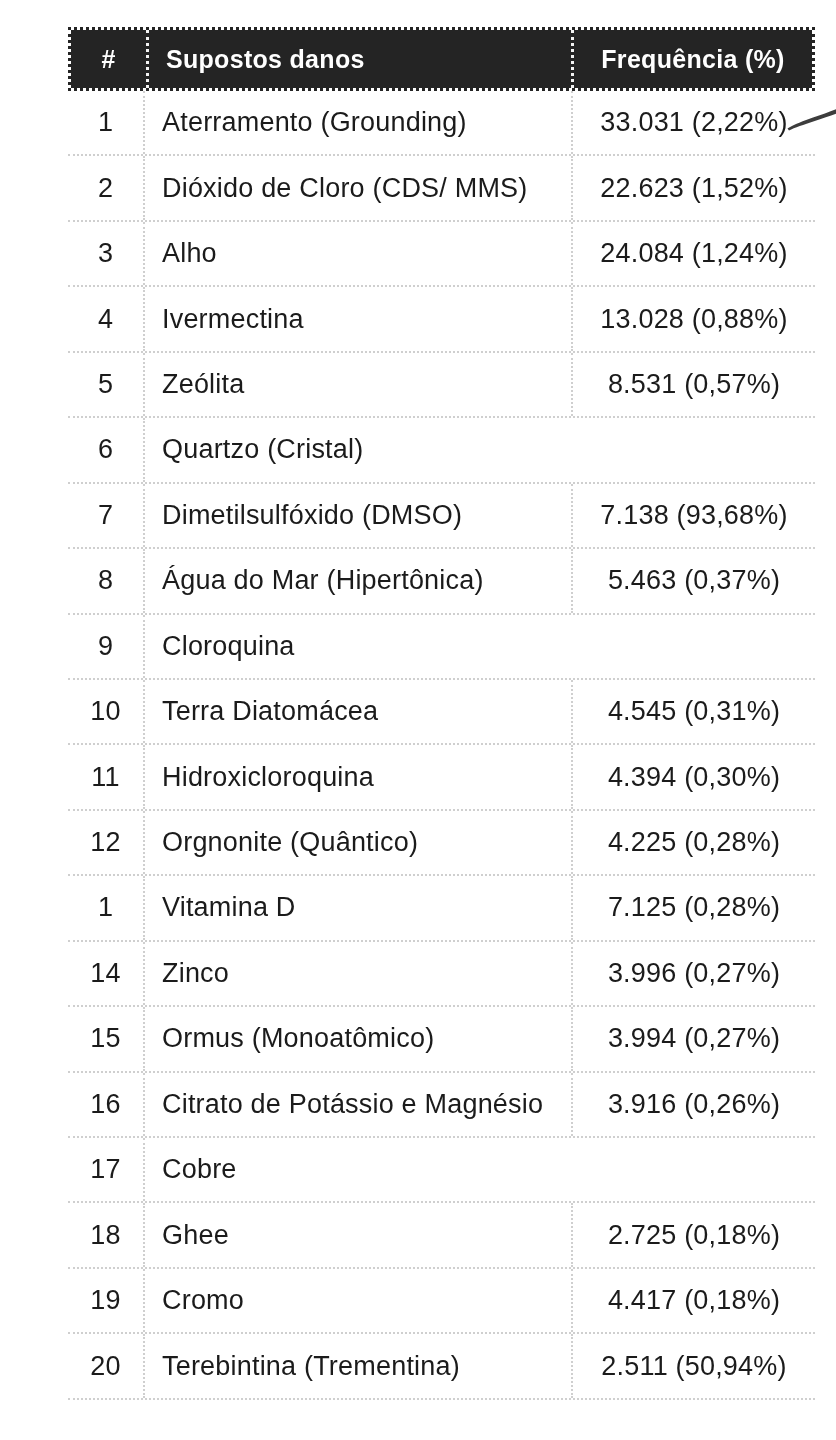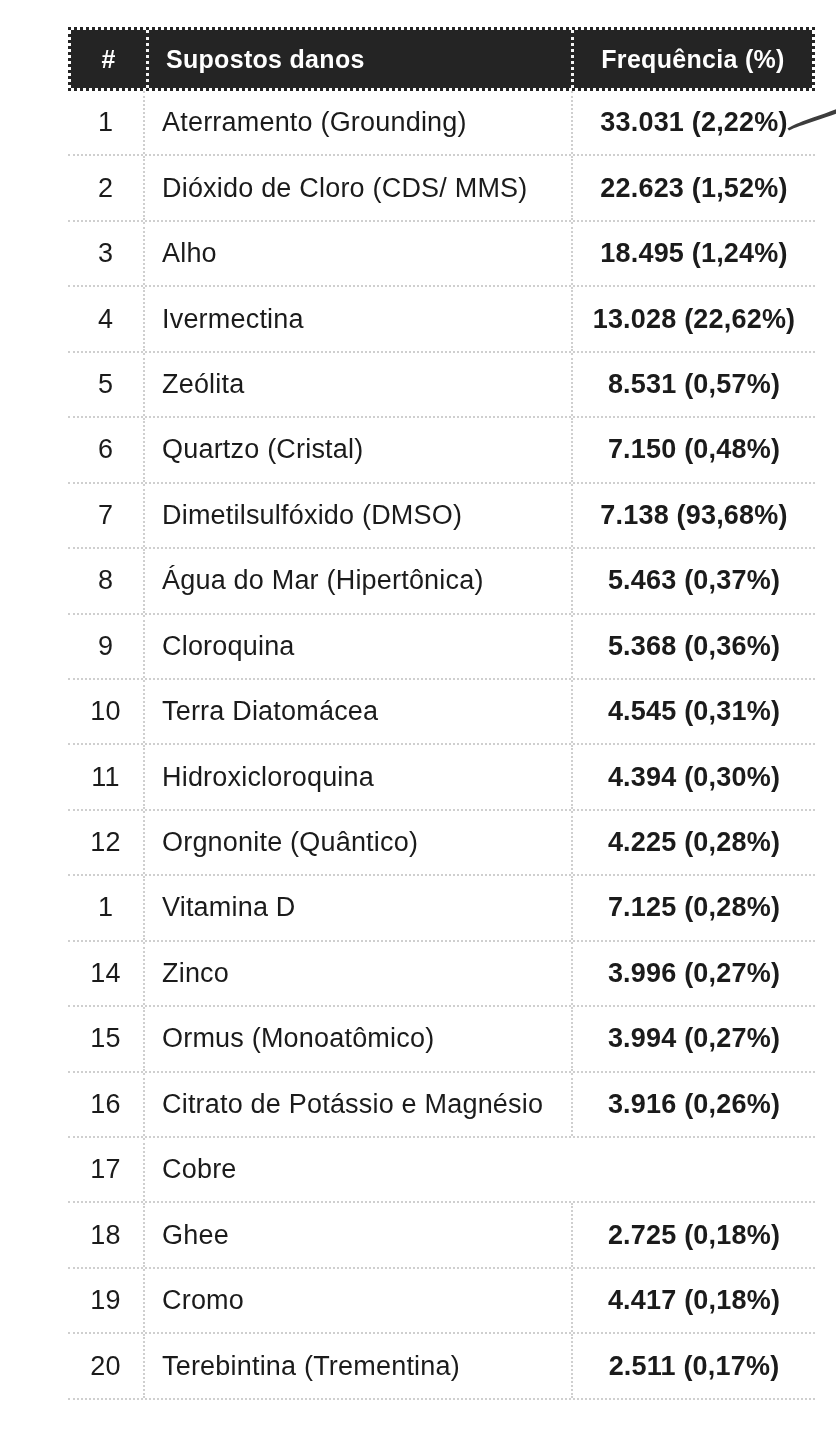--- a/index.html
+++ b/index.html
@@ -44,21 +44,21 @@
   .td {
     display:flex; align-items:center;
     box-sizing:border-box;
     font-size:27px;
     color:var(--body-text,#1b1b1b);
     letter-spacing:0.2px;
     white-space:nowrap;
   }
   .td.col-rank { width:75px; justify-content:center; }
   .td.col-name { width:428px; padding-left:17px; border-left:2px dotted var(--grid,#cfcfcf); }
-  .td.col-freq { width:244px; justify-content:center; border-left:2px dotted var(--grid,#cfcfcf);font-weight:bold; }
+  .td.col-freq { width:244px; justify-content:center; border-left:2px dotted var(--grid,#cfcfcf); }
 
   
   .swoosh { position:absolute; left:786px; top:103px; width:50px; height:30px; }
 </style>
 </head>
 <body>
 
 <div class="page">
   <div class="tbl">
     <div class="thead">
@@ -73,51 +73,49 @@
           <div class="td col-freq">33.031 (2,22%)</div>
         </div>
         <div class="row">
           <div class="td col-rank">2</div>
           <div class="td col-name">Dióxido de Cloro (CDS/ MMS)</div>
           <div class="td col-freq">22.623 (1,52%)</div>
         </div>
         <div class="row">
           <div class="td col-rank">3</div>
           <div class="td col-name">Alho</div>
-          <div class="td col-freq">18.495 (1,24%)</div>
+          <div class="td col-freq">24.084 (1,24%)</div>
         </div>
         <div class="row">
           <div class="td col-rank">4</div>
           <div class="td col-name">Ivermectina</div>
-          <div class="td col-freq">13.028 (22,62%)</div>
+          <div class="td col-freq">13.028 (0,88%)</div>
         </div>
         <div class="row">
           <div class="td col-rank">5</div>
           <div class="td col-name">Zeólita</div>
           <div class="td col-freq">8.531 (0,57%)</div>
         </div>
         <div class="row">
           <div class="td col-rank">6</div>
           <div class="td col-name">Quartzo (Cristal)</div>
-          <div class="td col-freq">7.150 (0,48%)</div>
         </div>
         <div class="row">
           <div class="td col-rank">7</div>
           <div class="td col-name">Dimetilsulfóxido (DMSO)</div>
           <div class="td col-freq">7.138 (93,68%)</div>
         </div>
         <div class="row">
           <div class="td col-rank">8</div>
           <div class="td col-name">Água do Mar (Hipertônica)</div>
           <div class="td col-freq">5.463 (0,37%)</div>
         </div>
         <div class="row">
           <div class="td col-rank">9</div>
           <div class="td col-name">Cloroquina</div>
-          <div class="td col-freq">5.368 (0,36%)</div>
         </div>
         <div class="row">
           <div class="td col-rank">10</div>
           <div class="td col-name">Terra Diatomácea</div>
           <div class="td col-freq">4.545 (0,31%)</div>
         </div>
         <div class="row">
           <div class="td col-rank">11</div>
           <div class="td col-name">Hidroxicloroquina</div>
           <div class="td col-freq">4.394 (0,30%)</div>
@@ -157,21 +155,21 @@
           <div class="td col-freq">2.725 (0,18%)</div>
         </div>
         <div class="row">
           <div class="td col-rank">19</div>
           <div class="td col-name">Cromo</div>
           <div class="td col-freq">4.417 (0,18%)</div>
         </div>
         <div class="row">
           <div class="td col-rank">20</div>
           <div class="td col-name">Terebintina (Trementina)</div>
-          <div class="td col-freq">2.511 (0,17%)</div>
+          <div class="td col-freq">2.511 (50,94%)</div>
         </div>
       </div>
   </div>
 
   <svg class="swoosh" viewBox="0 0 50 30" xmlns="http://www.w3.org/2000/svg">
     <path d="M1.5 25.5 C 8 21.5 18 17.5 27 14.5 C 35 11.8 43 9 50 6.2
              L 50 10.8 C 44 13 36 15.6 28 18.2 C 18 21.4 8.5 24.8 3 27.4 Z" fill="#3d3d3d"></path>
   </svg>
 </div>
 

